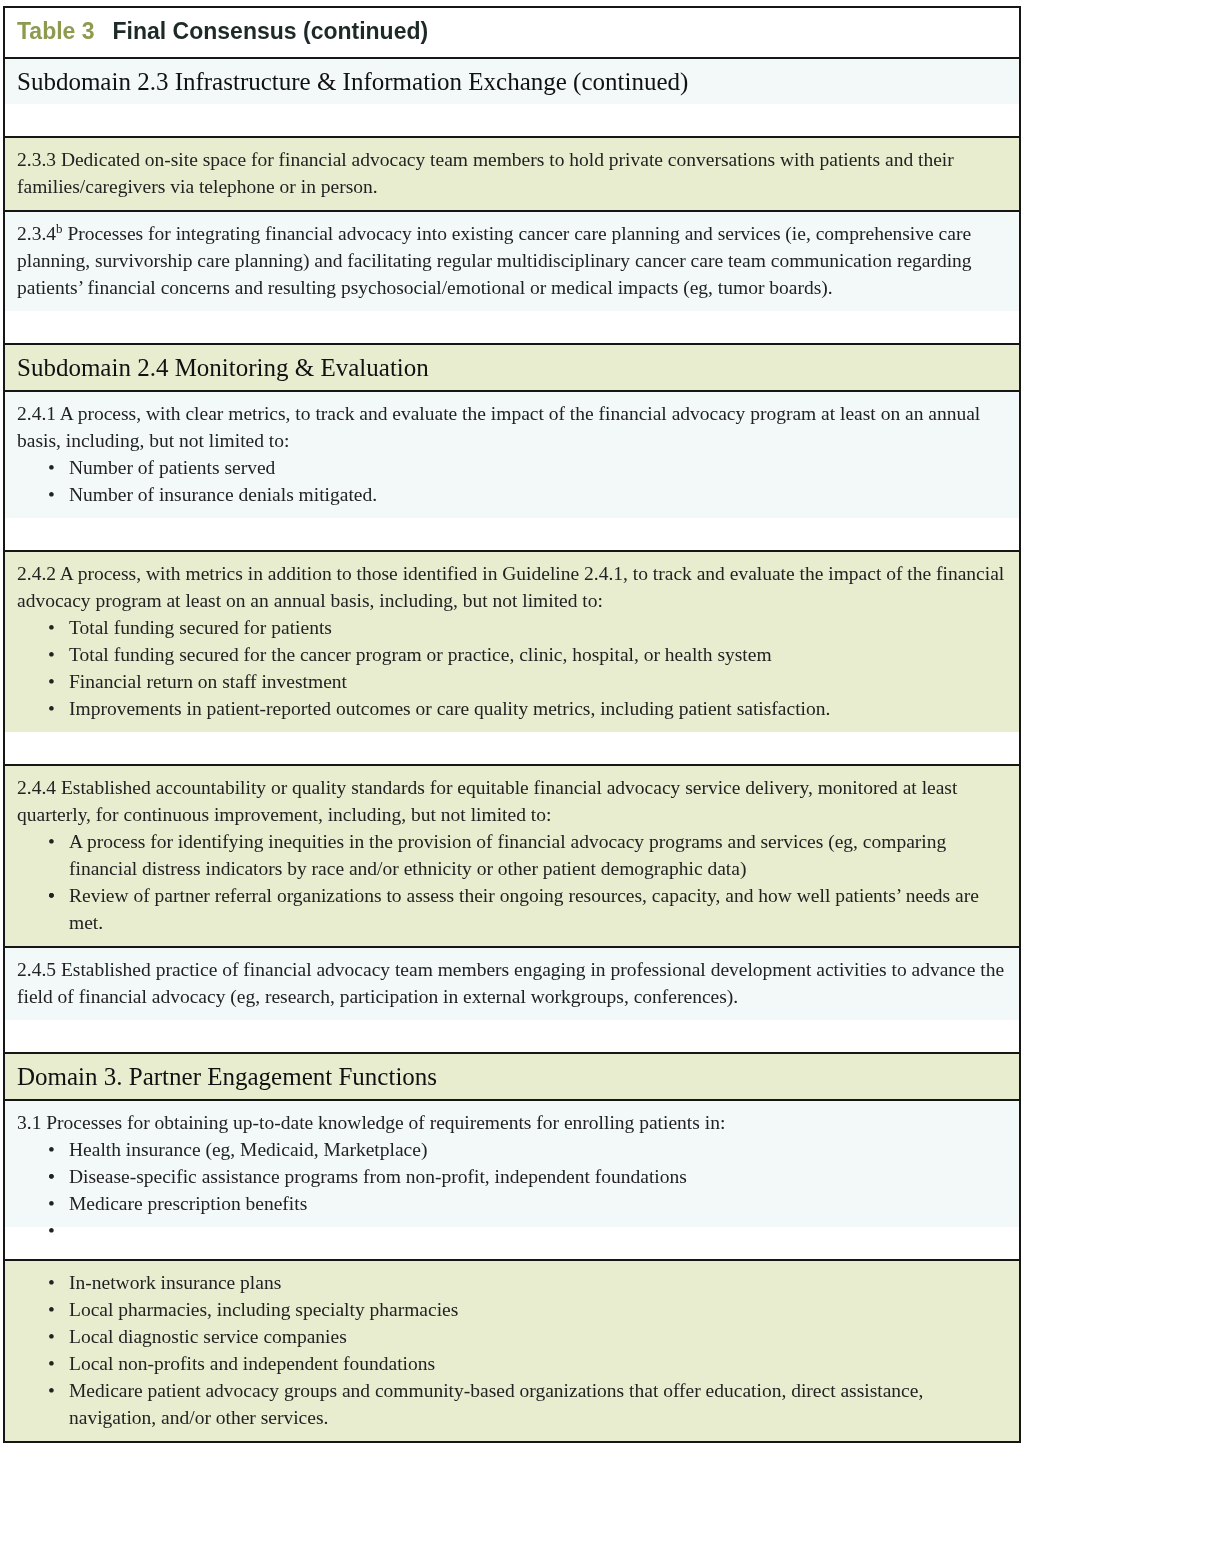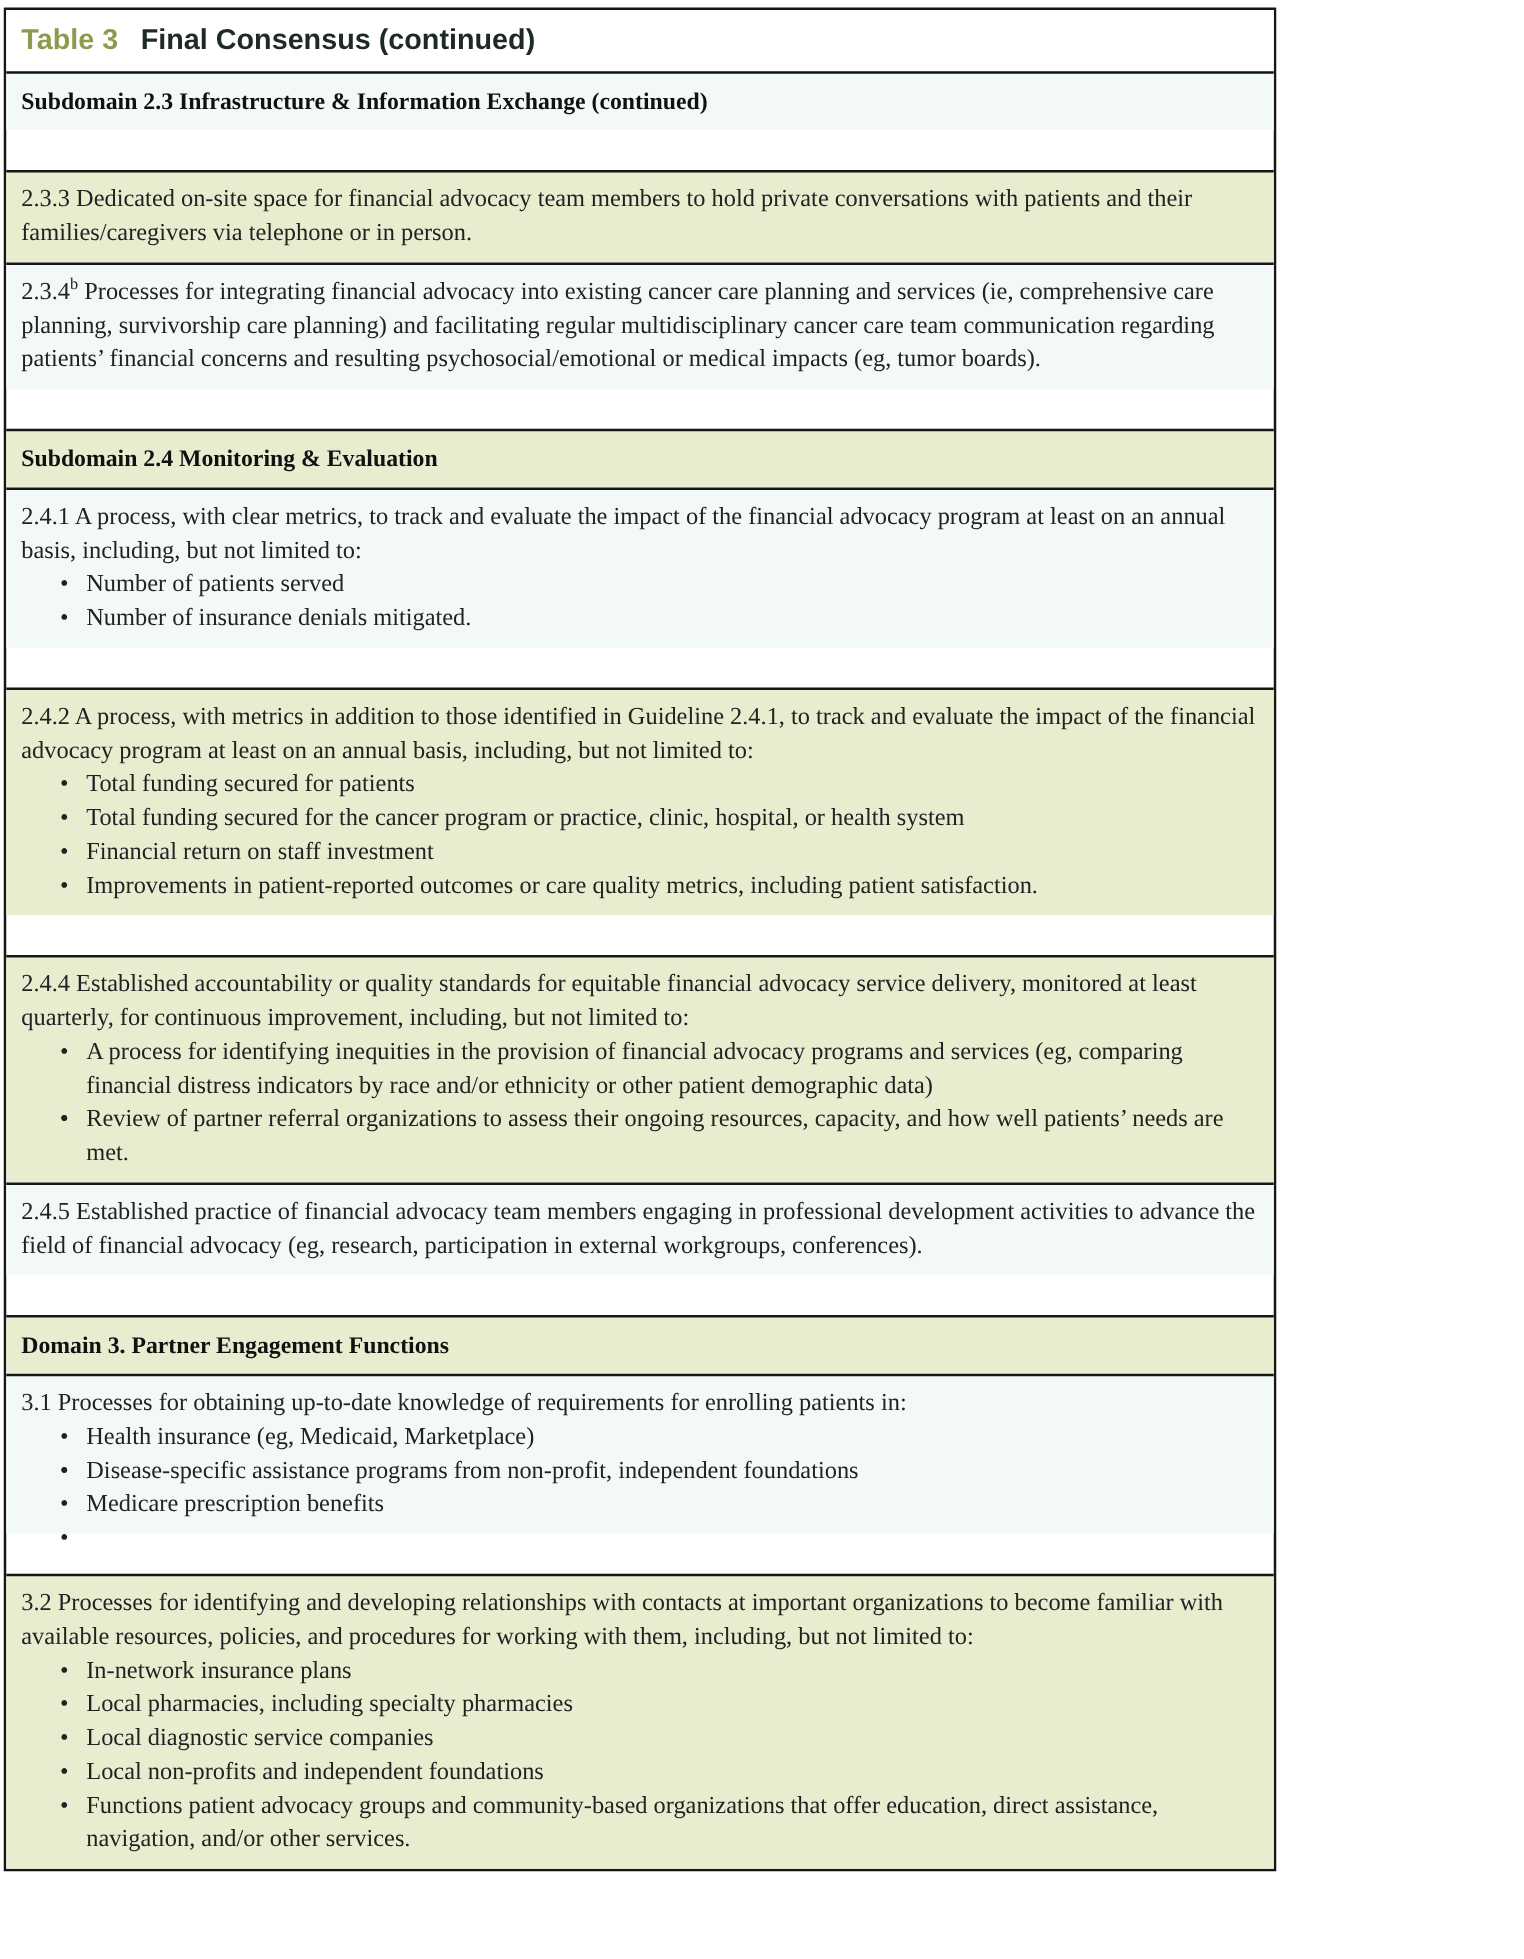--- a/index.html
+++ b/index.html
@@ -37,22 +37,22 @@
   .row {
     border-top: 2px solid var(--border, #161616);
     padding: 8px 14px 10px 12px;
     font-size: 19.5px;
     line-height: 27px;
     color: var(--body-text, #222222);
   }
   .row.green { background: var(--row-green, #e8edd0); margin-top: 32px; }
   .row.white { background: var(--row-white, #f3f8f9); }
   .row.section {
-    font-weight: bold;
-    font-size: 19px;
+    font-weight: normal;
+    font-size: 25px;
     color: #111111;
     padding-top: 9px;
     padding-bottom: 9px;
   }
   .lead { margin: 0; }
   .num { white-space: nowrap; }
   sup {
     font-size: 13px;
     line-height: 0;
     vertical-align: super;
@@ -123,24 +123,23 @@
           <p class="lead"><span class="num">3.1</span> <span>Processes for obtaining up-to-date knowledge of requirements for enrolling patients in:</span></p>
           <ul class="bullets">
             <li><span class="blt">•</span><span class="btxt">Health insurance (eg, Medicaid, Marketplace)</span></li>
             <li><span class="blt">•</span></li>
             <li><span class="blt">•</span><span class="btxt">Disease-specific assistance programs from non-profit, independent foundations</span></li>
             <li><span class="blt">•</span><span class="btxt">Medicare prescription benefits</span></li>
             <li><span class="blt">•</span></li>
           </ul>
         </div>
         <div class="row green">
-          <p class="lead"><span class="num">3.2</span> <span>Processes for identifying and developing relationships with contacts at important organizations to become familiar with available resources, policies, and procedures for working with them, including, but not limited to:</span></p>
           <ul class="bullets">
             <li><span class="blt">•</span><span class="btxt">In-network insurance plans</span></li>
             <li><span class="blt">•</span><span class="btxt">Local pharmacies, including specialty pharmacies</span></li>
             <li><span class="blt">•</span><span class="btxt">Local diagnostic service companies</span></li>
             <li><span class="blt">•</span><span class="btxt">Local non-profits and independent foundations</span></li>
-            <li><span class="blt">•</span><span class="btxt">Functions patient advocacy groups and community-based organizations that offer education, direct assistance, navigation, and/or other services.</span></li>
+            <li><span class="blt">•</span><span class="btxt">Medicare patient advocacy groups and community-based organizations that offer education, direct assistance, navigation, and/or other services.</span></li>
           </ul>
         </div>
       </div>
   </div>
 </div>
 
 </body></html>

